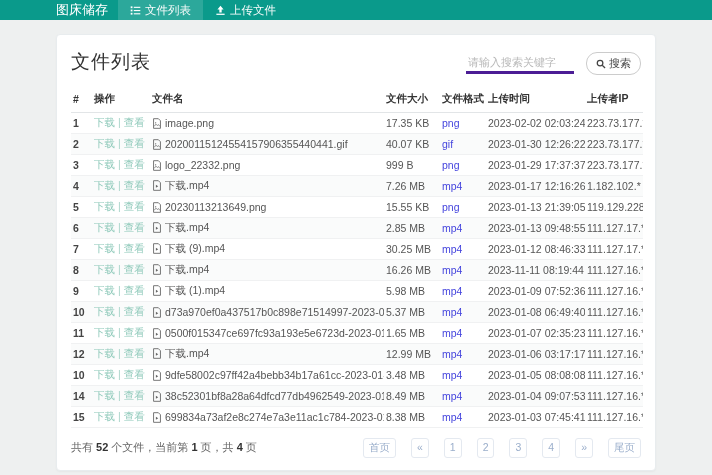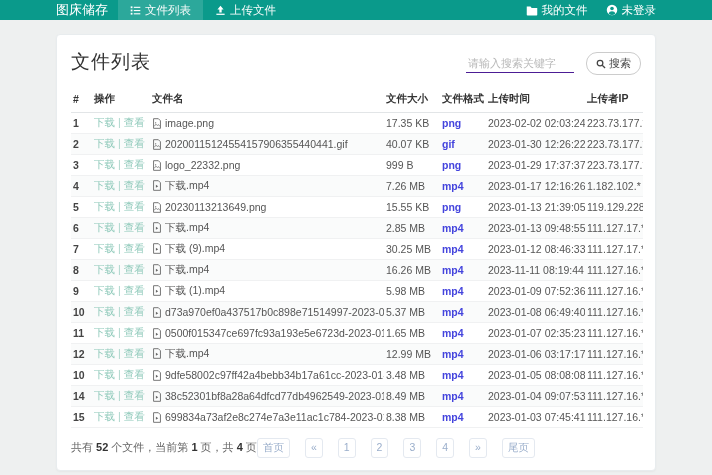--- a/index.html
+++ b/index.html
@@ -25,21 +25,21 @@
   .panel {
     width:600px; margin:14px auto 0; background:#fff;
     border:1px solid #e8ecee; border-radius:4px;
     box-shadow:0 1px 2px rgba(0,0,0,.04);
     padding:12px 14px 12px;
   }
   .panel-head { display:flex; justify-content:space-between; align-items:flex-end; margin:2px 0 12px; }
   .panel-title { font-size:19px; font-weight:400; color:#333; letter-spacing:1px; }
   .search { display:flex; align-items:center; gap:12px; }
   .search input {
-    border:none; border-bottom:1px solid #4c1d95; width:108px;
+    border:none; border-bottom:3px solid #4c1d95; width:108px;
     font-size:11px; padding:3px 2px; color:#333; outline:none;
     font-family:inherit; background:transparent;
   }
   .search input::placeholder { color:#b8b8b8; }
   .search-btn {
     display:flex; align-items:center; gap:3px;
     border:1px solid #ccc; background:#fff; border-radius:11px;
     font-size:11px; color:#444; padding:3px 9px; cursor:pointer;
     font-family:inherit;
   }
@@ -54,26 +54,26 @@
     font-size:10.5px; color:#555; padding:3px 2px;
     border-bottom:1px solid #f0f1f2; white-space:nowrap; overflow:hidden;
     height:19px; vertical-align:middle;
   }
   tbody tr:nth-child(even) { background:#fafbfb; }
   col.c-idx { width:21px; } col.c-act { width:58px; } col.c-name { width:234px; }
   col.c-size { width:56px; } col.c-fmt { width:46px; } col.c-time { width:99px; } col.c-ip { width:58px; }
   .idx { font-weight:bold; color:#444; }
   .act-link { color:#90cabb; }
   .act-sep { color:#a8d4c8; margin:0 3px; }
-  .fmt-link { color:#4444dd;font-weight:bold; }
+  .fmt-link { color:#4444dd; }
   .file-icon { display:inline-block; vertical-align:-2px; margin-right:3px; }
   .file-icon svg { display:block; }
 
   
-  .panel-foot { display:flex; align-items:center; margin-top:10px; }
+  .panel-foot { display:flex; justify-content:space-between; align-items:center; margin-top:10px; }
   .summary { font-size:11px; color:#666; }
   .summary b { color:#333; font-weight:bold; }
   .pager { display:flex; gap:15px; }
   .pager button {
     min-width:17px; padding:2px 5px; font-size:10.5px; color:#9aaecb;
     border:1px solid #e4e9f0; background:#fff; border-radius:3px;
     cursor:pointer; font-family:inherit; line-height:1.3;
   }
 </style>
 </head>
@@ -100,40 +100,20 @@
     <a class="nav-tab">
       <span class="nav-icon">
         <svg width="11" height="11" viewBox="0 0 16 16" fill="#fff">
           <path d="M8 1 L12.5 6.5 H9.7 V11 H6.3 V6.5 H3.5 Z"></path>
           <rect x="2" y="12.6" width="12" height="1.8"></rect>
         </svg>
       </span>
       <span>上传文件</span>
     </a>
 
-    <div class="nav-right">
-      <a>
-        <span class="nav-icon">
-          <svg width="12" height="11" viewBox="0 0 16 14" fill="#fff">
-            <path d="M1 1.5 h5 l1.6 2 H15 v9 a1 1 0 0 1 -1 1 H2 a1 1 0 0 1 -1 -1 Z"></path>
-          </svg>
-        </span>
-        <span>我的文件</span>
-      </a>
-      <a>
-        <span class="nav-icon">
-          <svg width="12" height="12" viewBox="0 0 16 16">
-            <circle cx="8" cy="8" r="7" fill="#fff"></circle>
-            <circle cx="8" cy="6" r="2.4" fill="#0a9a8b"></circle>
-            <path d="M3.4 12.6 a4.8 4.2 0 0 1 9.2 0 a7 7 0 0 1 -9.2 0 Z" fill="#0a9a8b"></path>
-          </svg>
-        </span>
-        <span>未登录</span>
-      </a>
-    </div>
   </div>
 </nav>
 
 <main>
   <section class="panel">
 
     <div class="panel-head">
       <div class="panel-title">文件列表</div>
       <div class="search">
         <input type="text" placeholder="请输入搜索关键字" style="">

